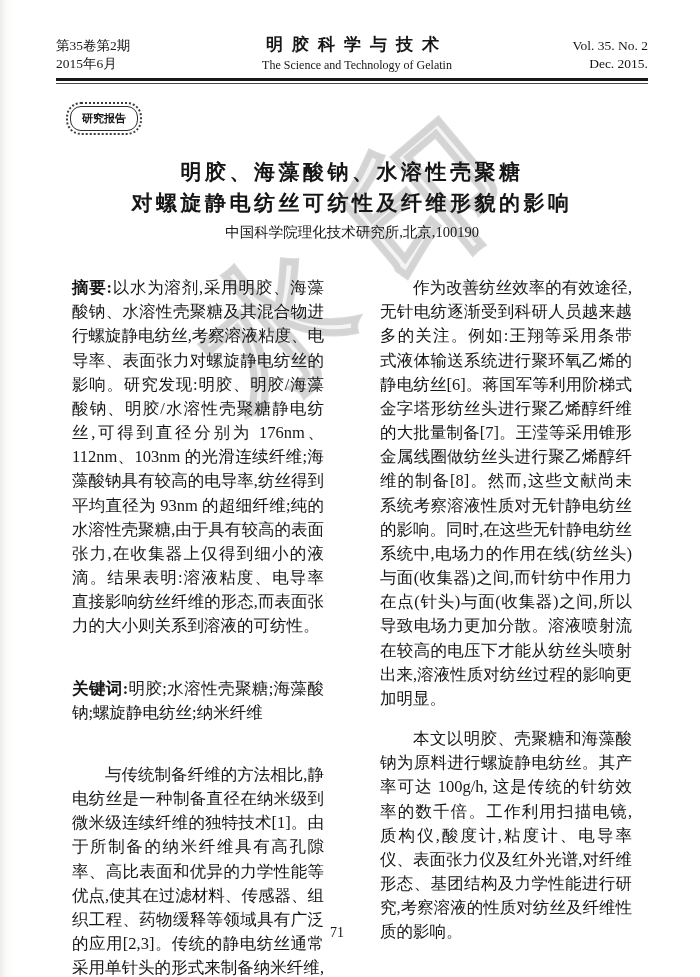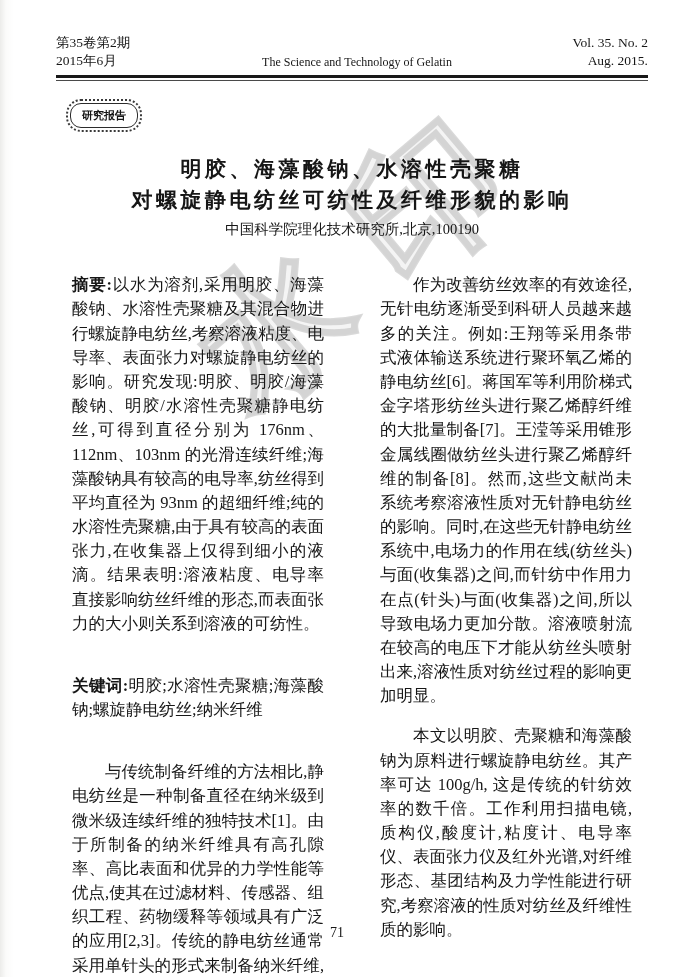--- a/index.html
+++ b/index.html
@@ -80,25 +80,26 @@
 
   <div class="watermark">水印</div>
 
   <div class="content">
     <div class="hdr">
       <div class="issue">
         <div>第35卷第2期</div>
         <div>2015年6月</div>
       </div>
       <div class="journal">
+        <div class="jcn">明胶科学与技术</div>
         <div class="jen">The Science and Technology of Gelatin</div>
       </div>
       <div class="vol">
         <div>Vol. 35. No. 2</div>
-        <div>Aug. 2015.</div>
+        <div>Dec. 2015.</div>
       </div>
     </div>
 
     <div class="rule"></div>
 
     <div class="badge">
       <span>研究报告</span>
     </div>
 
     <h1 class="title">

